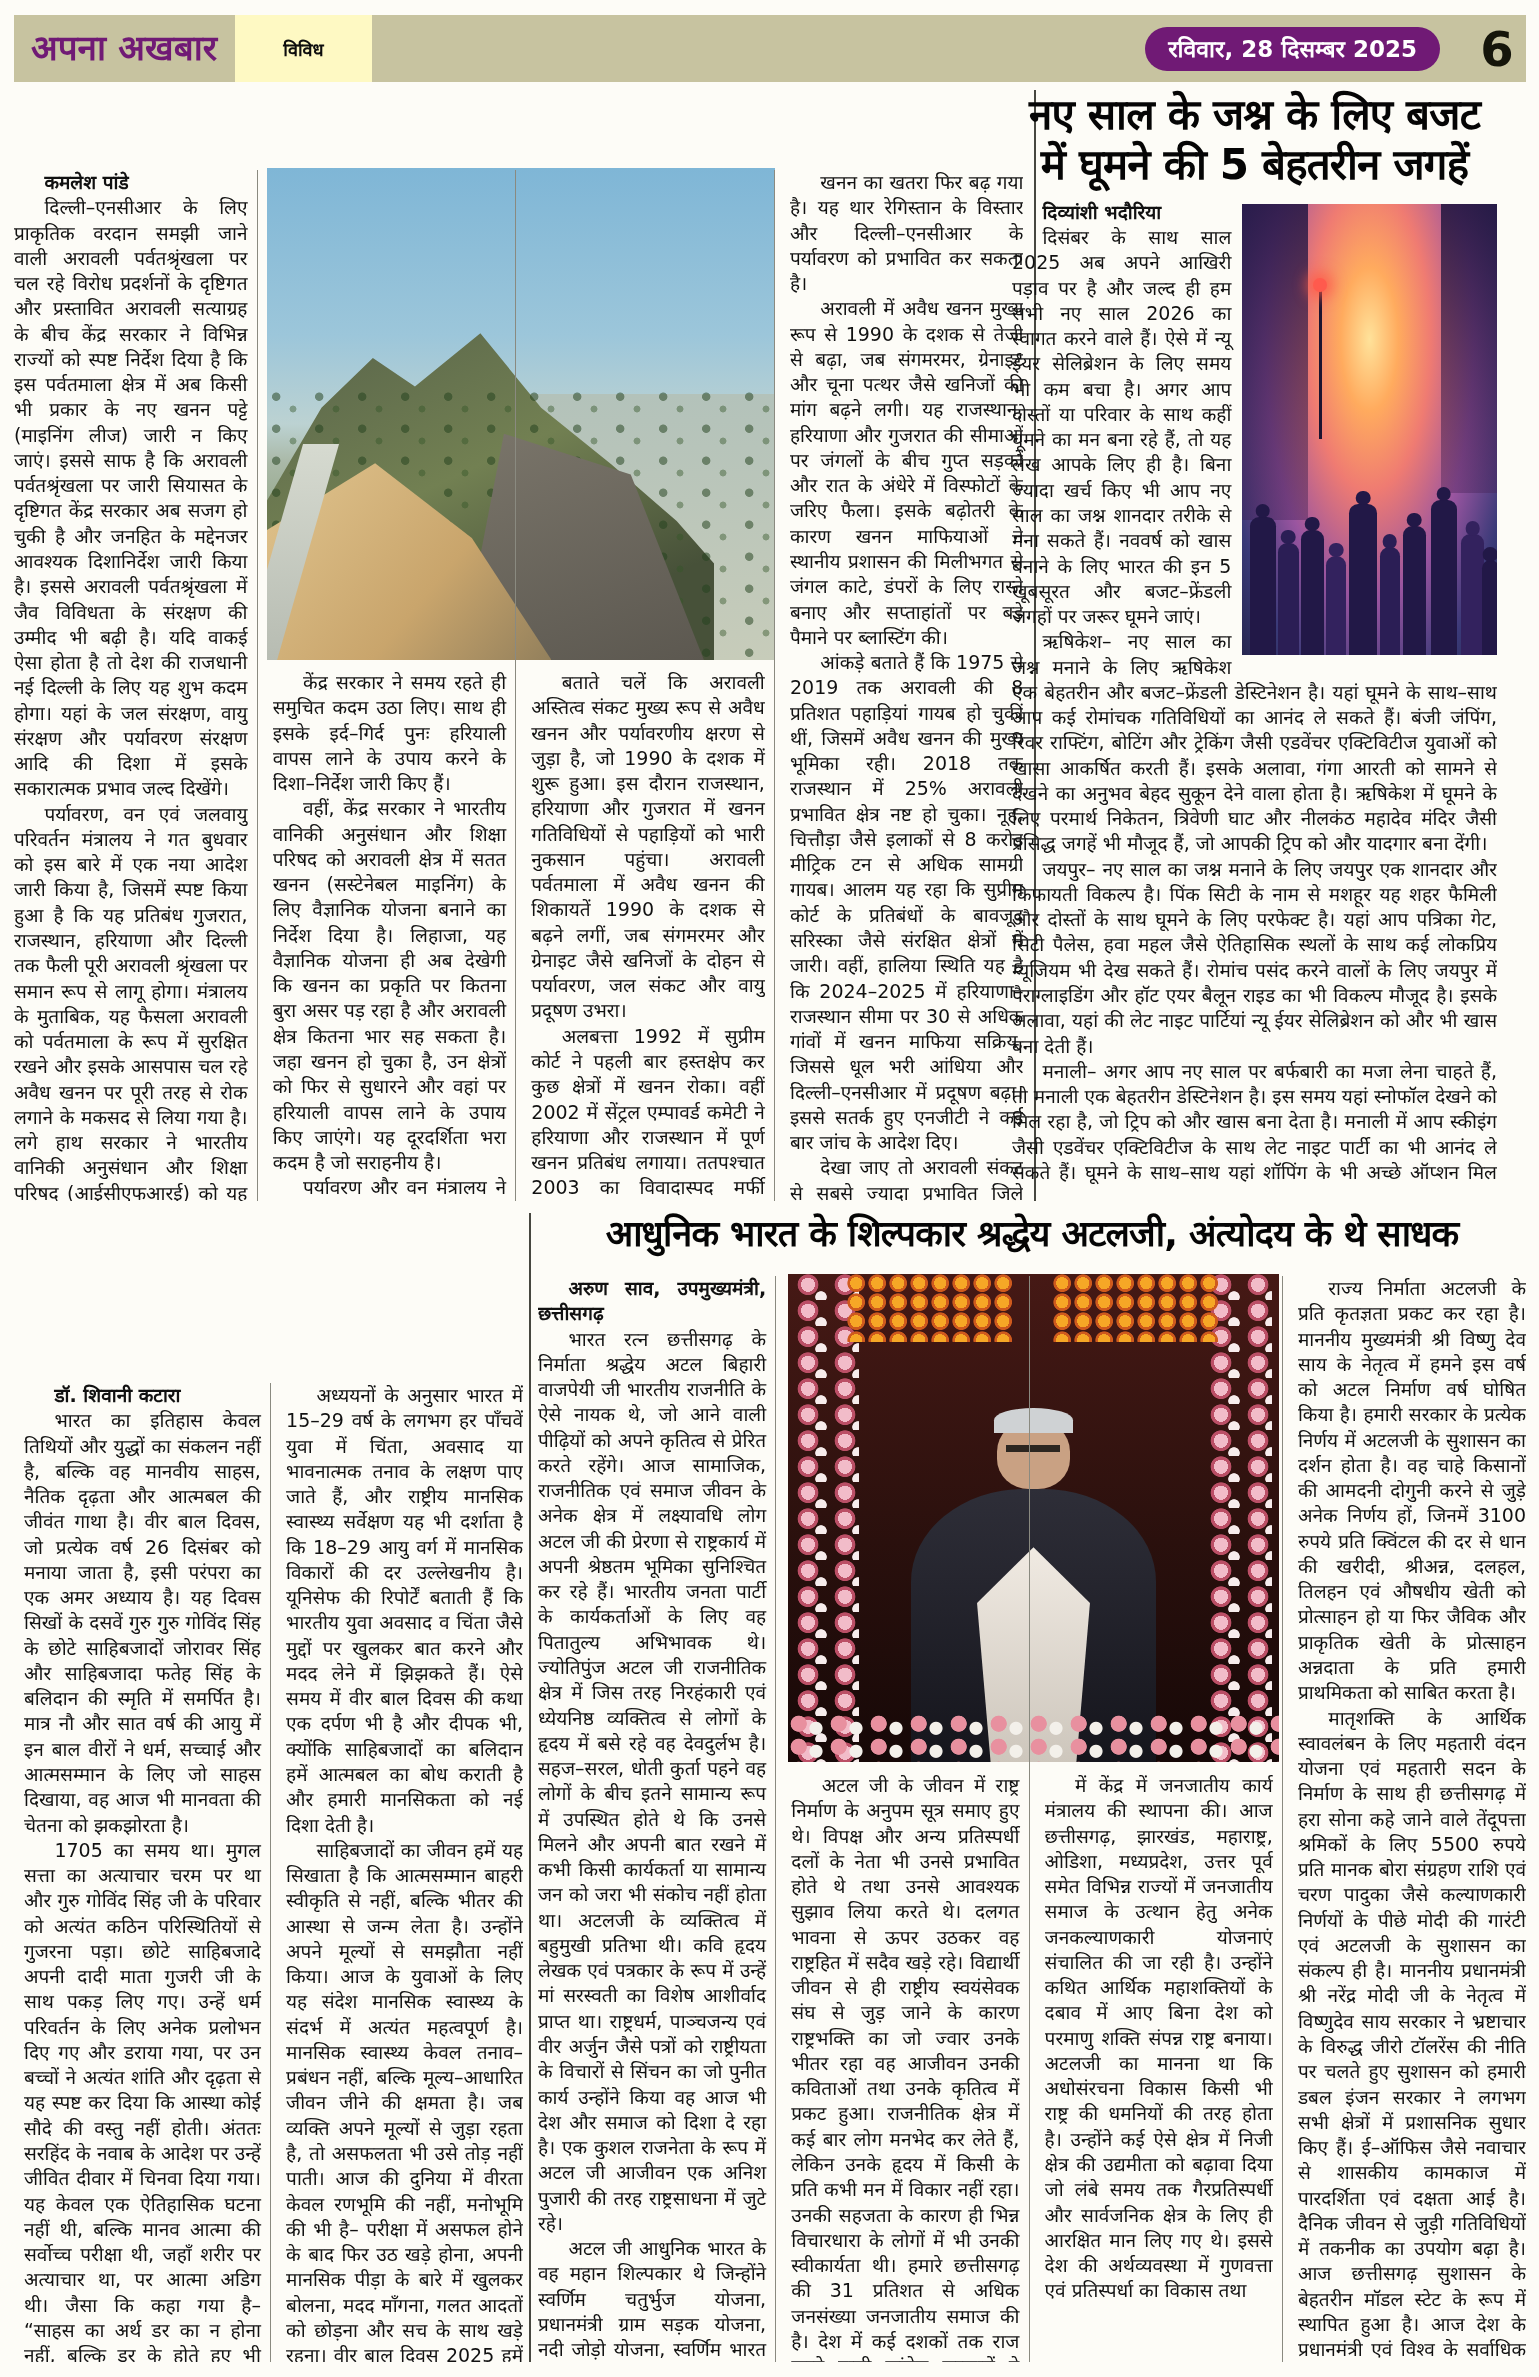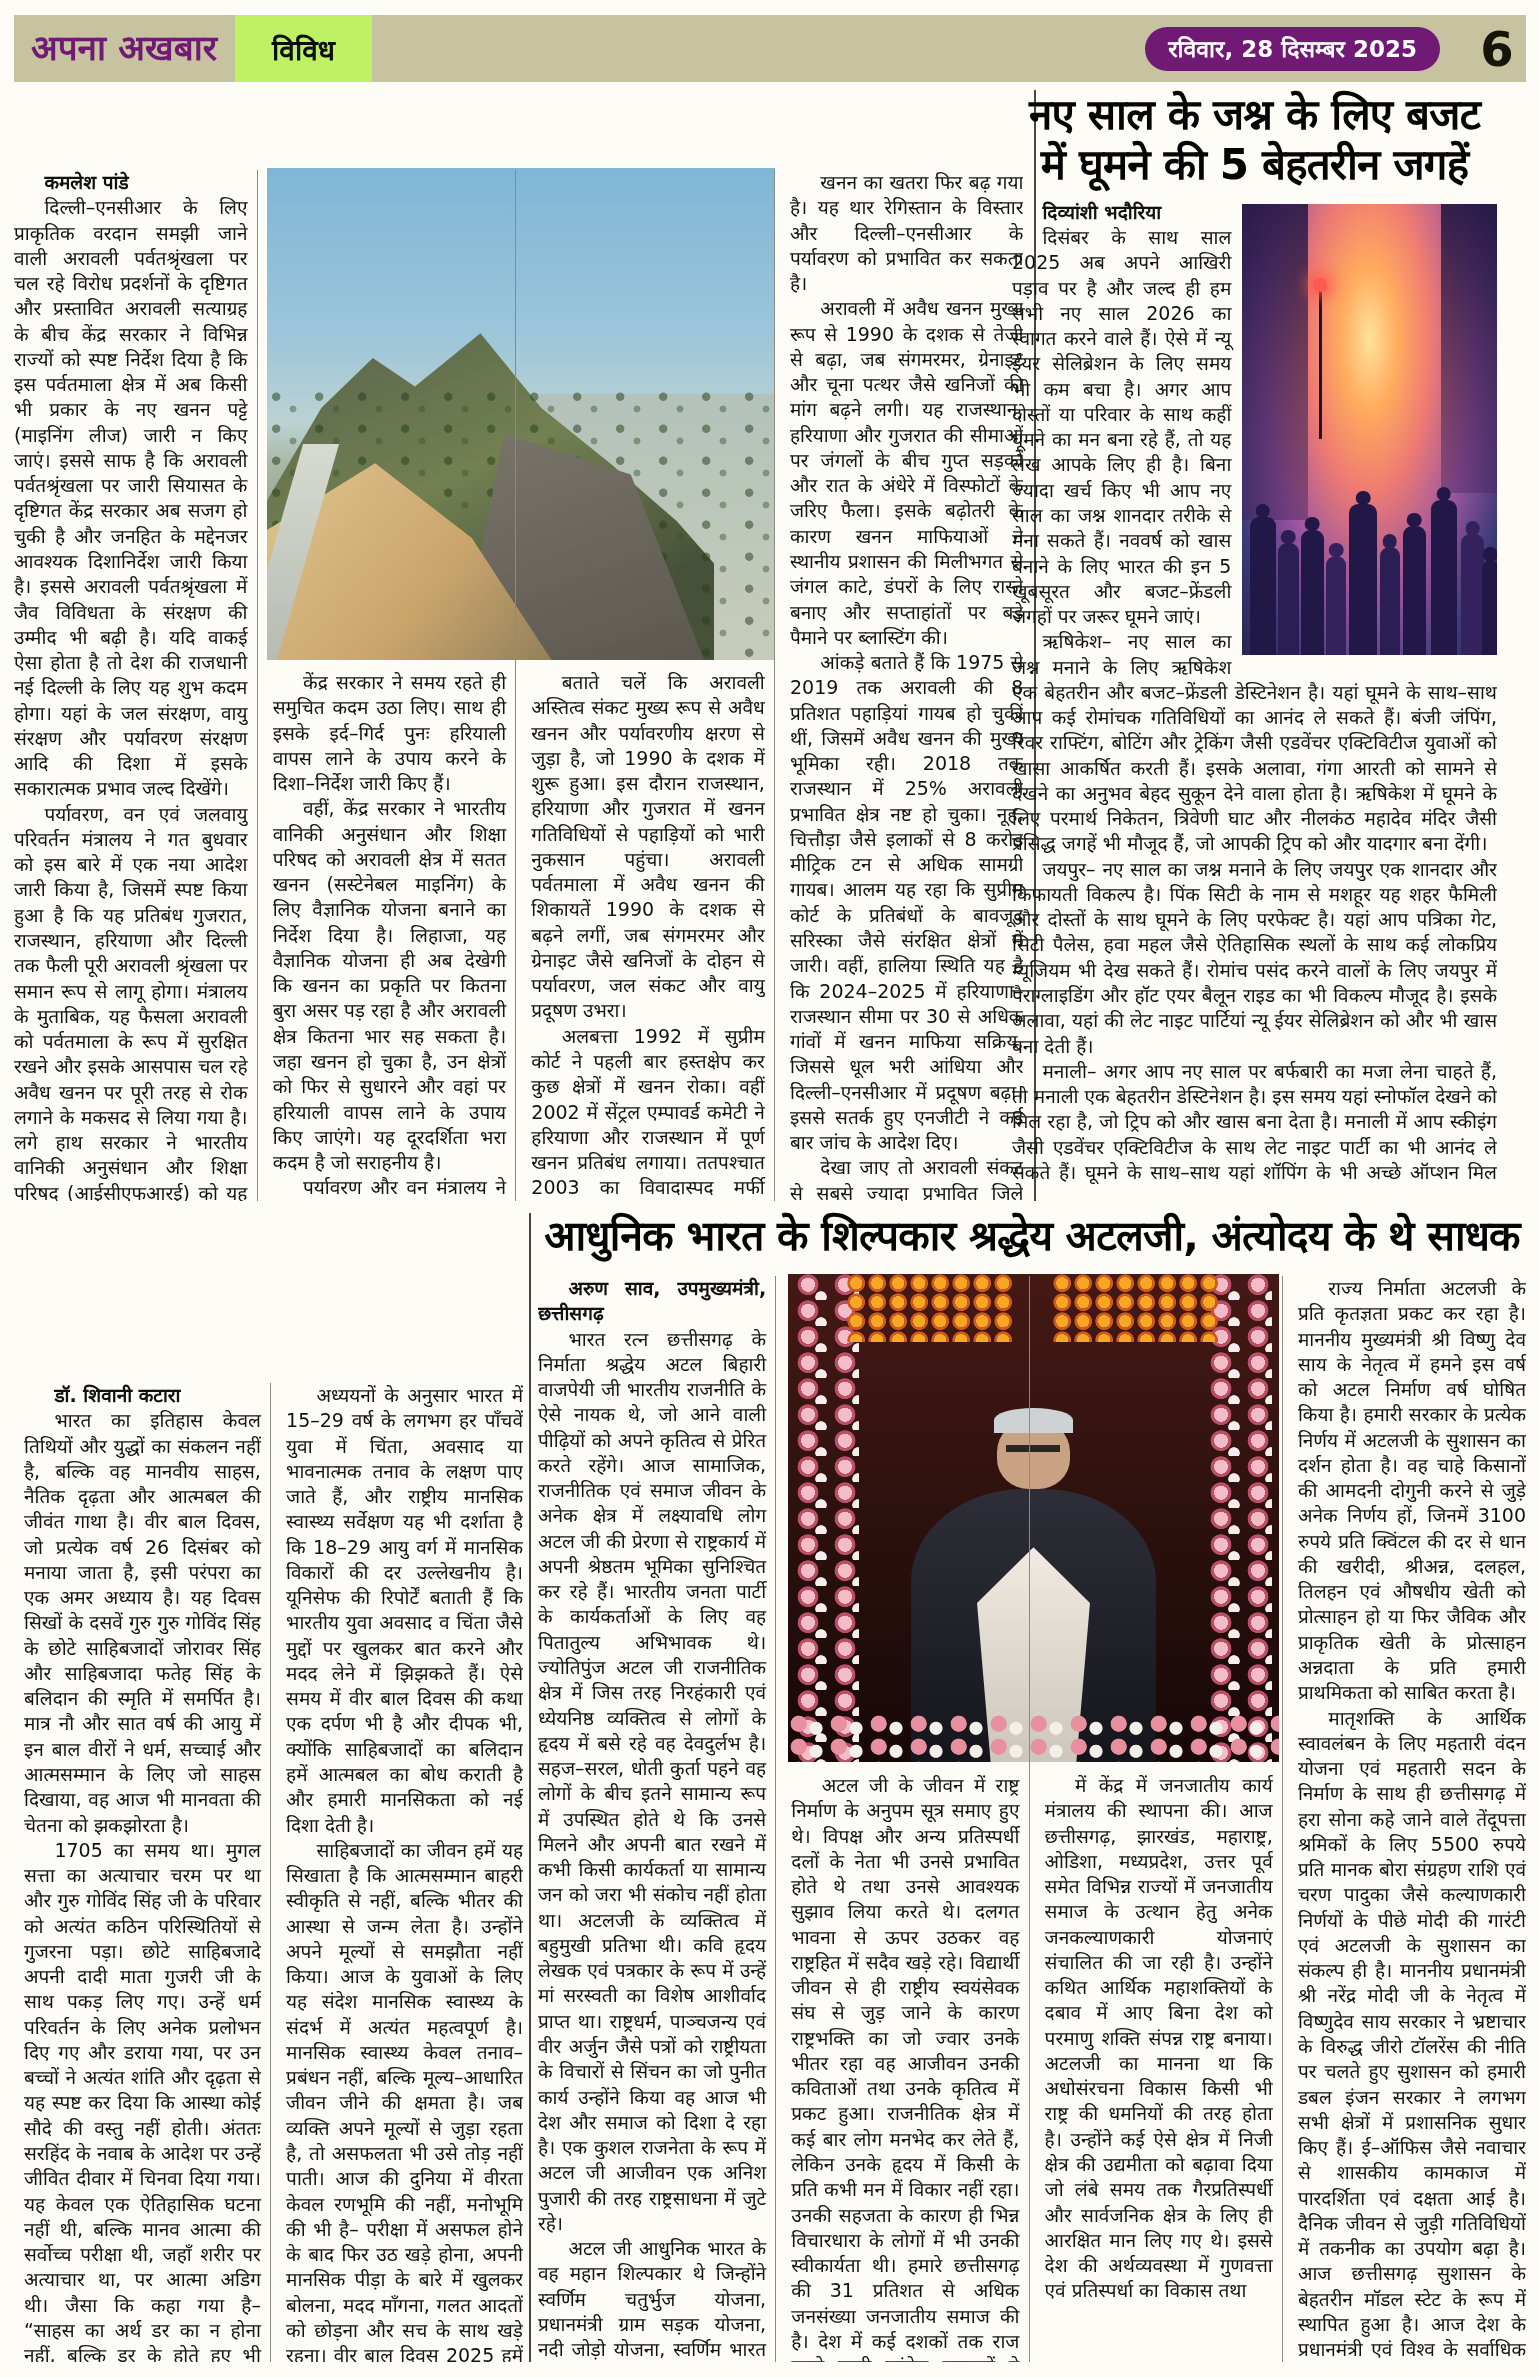--- a/index.html
+++ b/index.html
@@ -1,22 +1,22 @@
 <!DOCTYPE html>
 <html style="font-size:12.3px"><head>
 <meta charset="utf-8">
 <style>
   html,body{margin:0;padding:0;background:#e8e6de;}
   .page{position:relative;width:1540px;height:2377px;background:#fdfcf7;margin:0 auto;
         font-family:"DejaVu Sans",sans-serif;color:#111;overflow:hidden;}
   
   .masthead{position:absolute;left:14px;top:15.3px;width:1512px;height:67px;background:#c7c3a0;}
   .paper-name{position:absolute;left:17px;top:0;height:67px;line-height:67px;font-size:35px;font-weight:800;color:#701a75;}
-  .section-tag{position:absolute;left:221px;top:0;width:137px;height:67px;background:#bef264;
-               display:flex;align-items:center;justify-content:center;font-size:28px;font-weight:800;color:#0d0d0d;}
+  .section-tag{position:absolute;left:221px;top:0;width:137px;height:67px;background:#fef9c3;
+               display:flex;align-items:center;justify-content:center;font-size:18px;font-weight:800;color:#0d0d0d;}
   .date-pill{position:absolute;right:86px;top:11.5px;height:44px;line-height:44px;padding:0 23px;
              background:#701a75;color:#fff;border-radius:23px;font-size:23px;font-weight:700;}
   .page-num{position:absolute;right:12.3px;top:6.1px;font-size:48px;font-weight:800;color:#15150a;}
   
   .article{position:absolute;}
   .article h1{margin:0;font-weight:800;color:#050505;letter-spacing:-0.8px;}
   .byline{font-weight:700;margin:0 0 4.6px 0;}
   .cols{display:flex;gap:15px;}
   .col{flex:1;overflow:hidden;font-size:19px;line-height:1.33;text-align:justify;}
   .col p,.flow p{margin:0;text-indent:1.6em;}
@@ -69,21 +69,21 @@
   .fig:nth-child(7){left:63%;width:23px;height:60%;}
   .fig:nth-child(8){left:74%;width:26px;height:72%;}
   .fig:nth-child(9){left:86%;width:23px;height:56%;background:#33225e;}
   .fig:nth-child(10){left:94%;width:17px;height:44%;}
   
   .veerbal{left:14px;top:1213px;width:509px;height:1149px;}
   .veerbal h1{font-size:51px;line-height:1.22;text-align:center;}
   .veerbal .cols{position:absolute;left:0;right:0;top:170px;bottom:0;margin-left:10px;}
   
   .atal{left:538px;top:1213px;width:988px;height:1149px;}
-  .atal h1{font-size:41px;line-height:1.15;text-align:center;}
+  .atal h1{font-size:36px;line-height:1.15;text-align:center;}
   .atal .cols{position:absolute;left:0;right:0;top:63px;bottom:0;justify-content:center;}
   .atal .spacer{height:497px;}
   .photo-atal{position:absolute;left:250px;top:61px;width:491px;height:488px;overflow:hidden;
      background:linear-gradient(180deg,#461915 0%,#2a100d 55%,#160807 100%);}
   .at-garl{position:absolute;top:0;bottom:0;width:13%;
      background-image:radial-gradient(circle at 13px 10.7px,#f2bcc9 0 7px,#bb4f66 7px 10px,transparent 10.7px),
                       radial-gradient(circle at 26px 23px,#f7ecec 0 5.4px,transparent 6.1px);
      background-size:37px 26px;}
   .at-garl.left{left:1.5%;}
   .at-garl.right{right:1.5%;}

